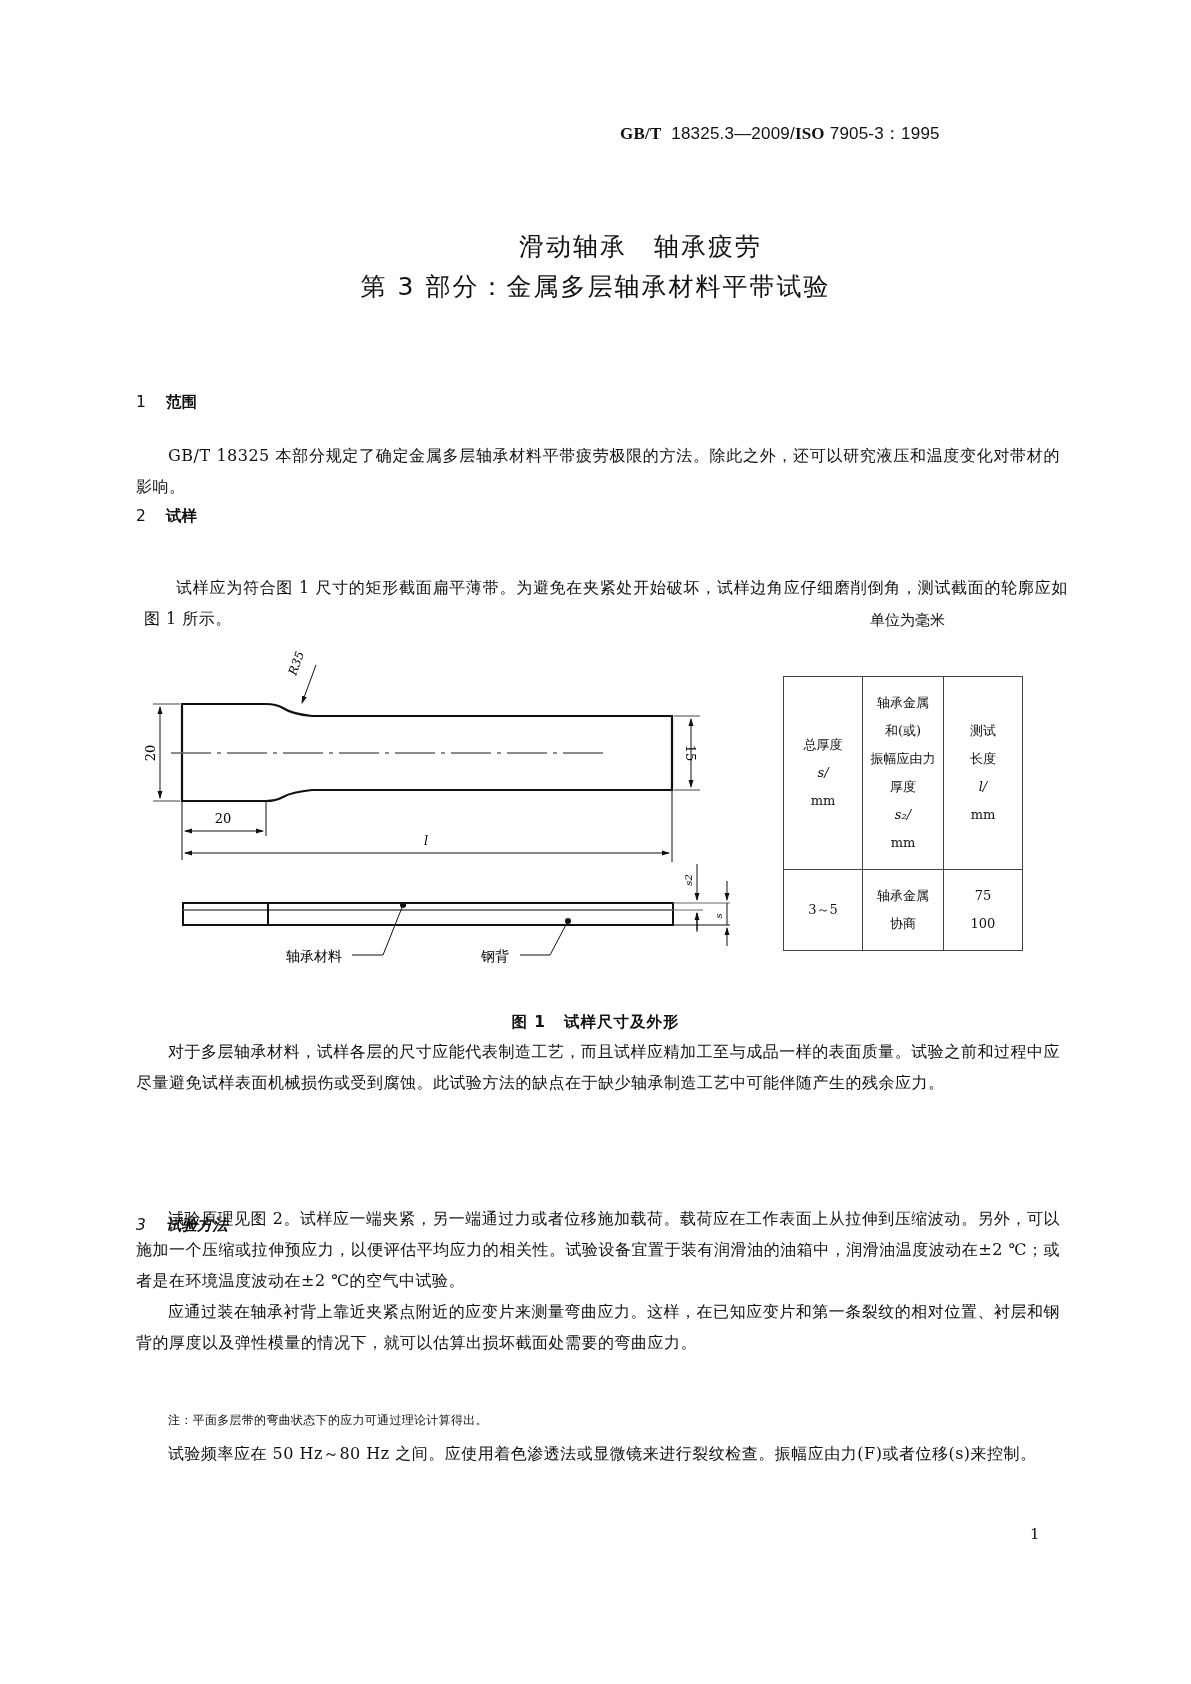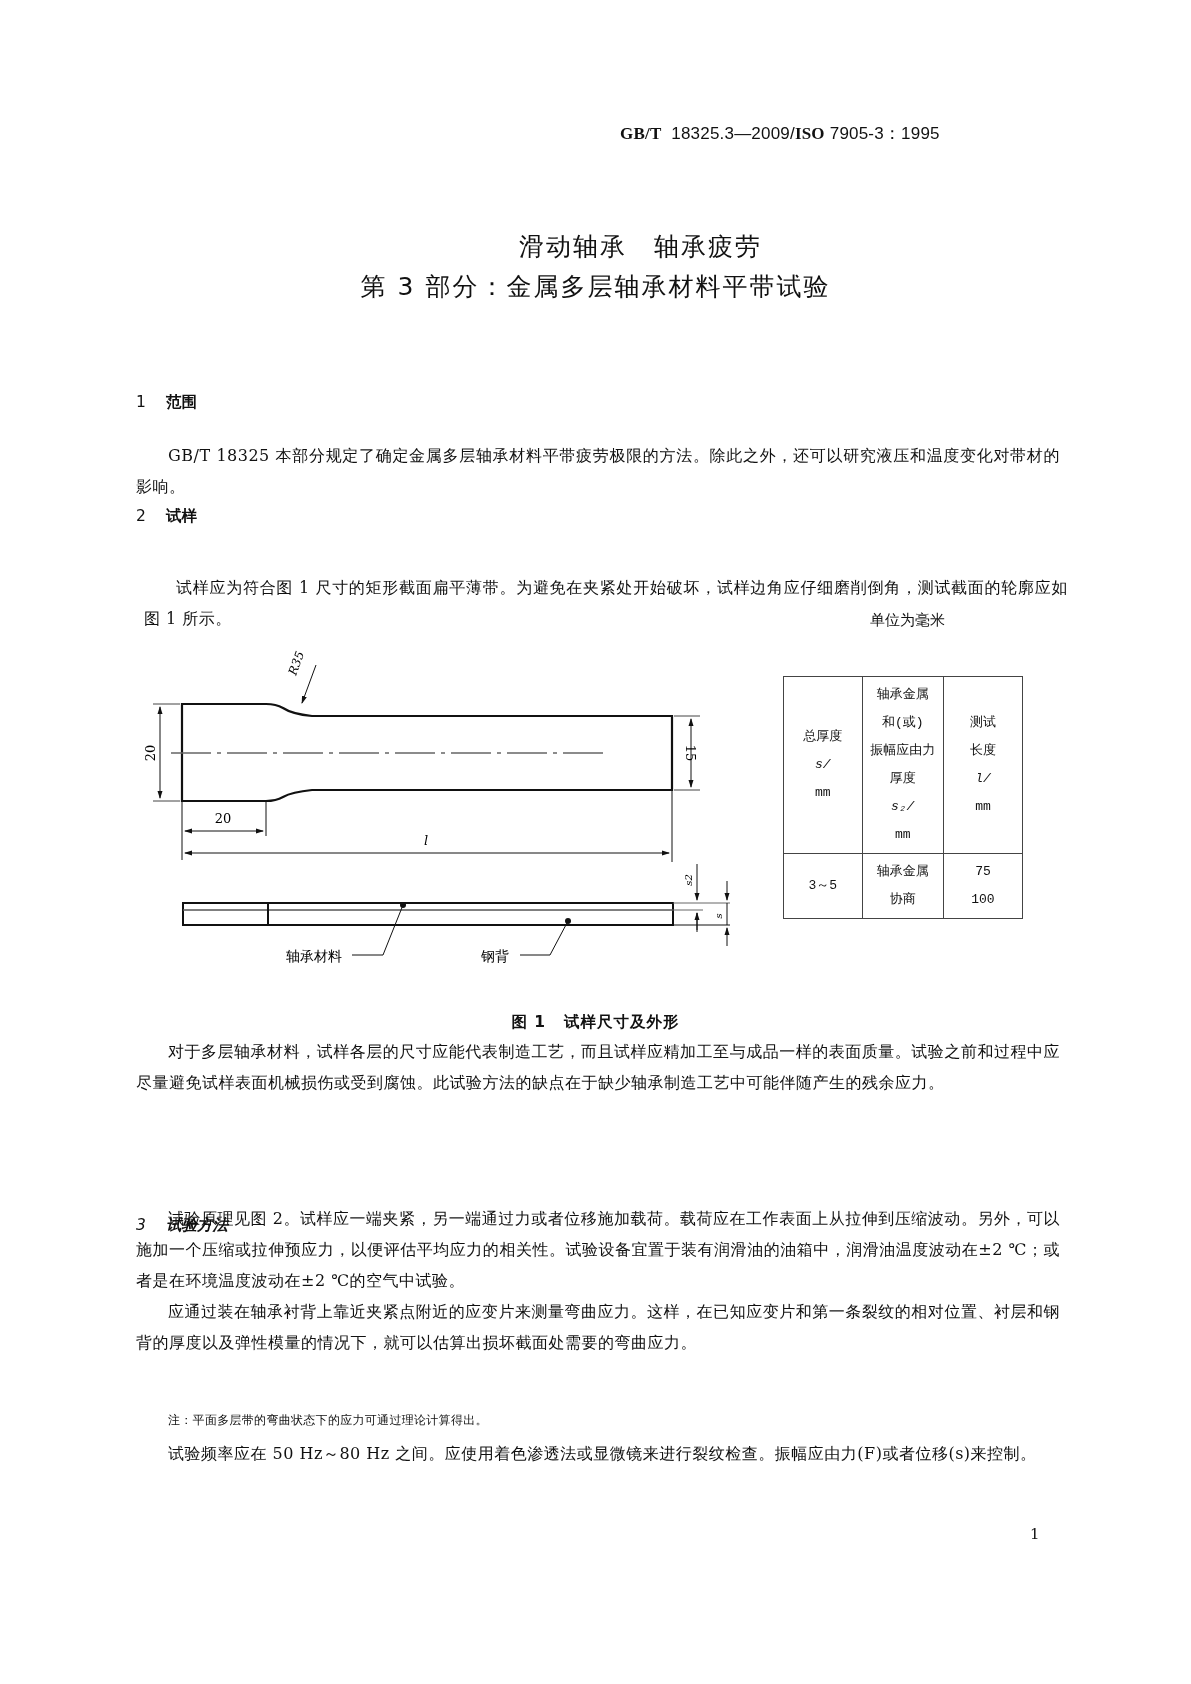--- a/index.html
+++ b/index.html
@@ -29,21 +29,21 @@
     .unit { left: 870px; top: 611px; font-size: 15px; }
     .fig-caption {
       left: 0; width: 1191px; top: 1012px; text-align: center;
       font-family: "DejaVu Sans", sans-serif; font-size: 15.5px; font-weight: bold; letter-spacing: 1px;
     }
     .fig-caption .gap { display: inline-block; width: 18px; }
     table.dims {
       position: absolute; left: 783px; top: 676px; width: 240px;
       border-collapse: collapse; font-size: 13px; text-align: center;
     }
-    table.dims td { border: 1.3px solid #444; line-height: 28px; padding: 4px 2px; vertical-align: middle; font-family: Liberation Mono, monospace; }
+    table.dims td { border: 1.3px solid #444; line-height: 28px; padding: 12px 2px; vertical-align: middle; }
     table.dims td.c1 { width: 78px; }
     table.dims td.c2 { width: 80px; }
     table.dims td.c3 { width: 78px; }
     .it { font-style: italic; }
     .page-num { left: 1030px; top: 1525px; font-size: 15px; }
     svg text { font-family: "DejaVu Serif", serif; }
   </style>
 </head>
 <body>
 

